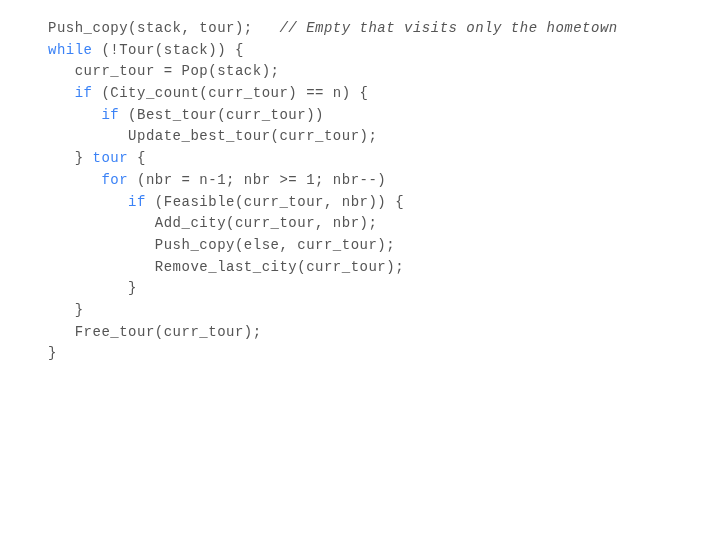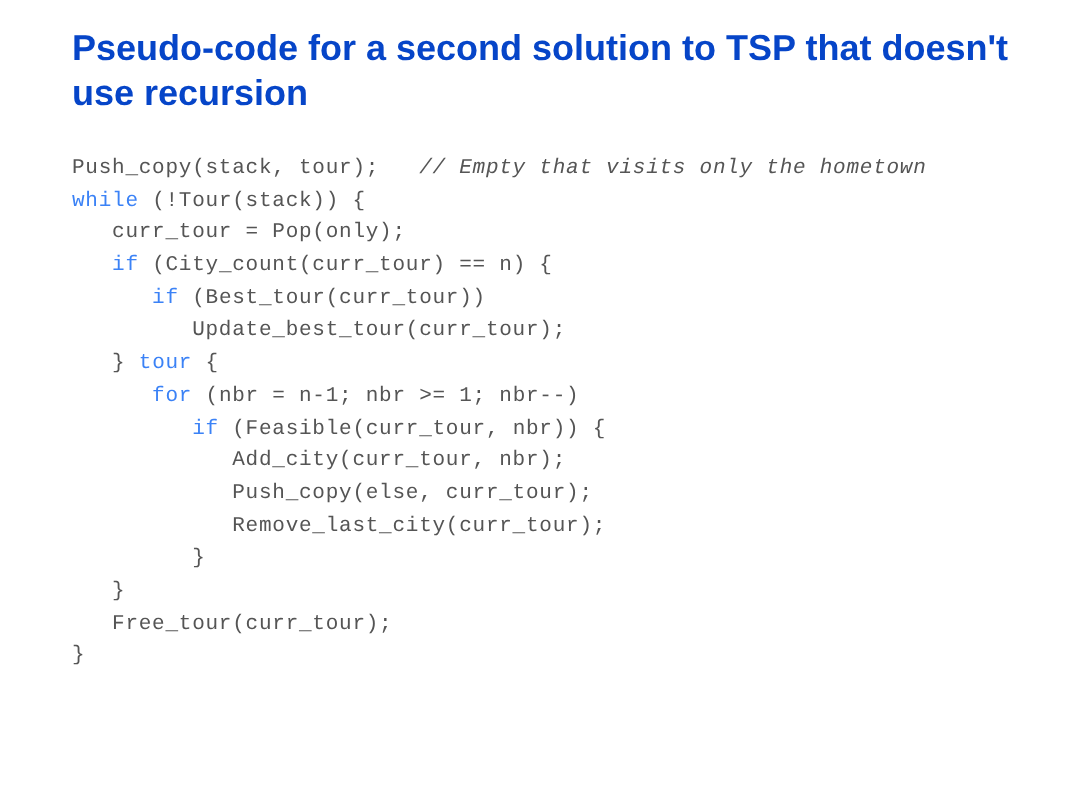--- a/index.html
+++ b/index.html
@@ -38,25 +38,24 @@
     font-weight: 400;
   }
   .code i {
     font-style: italic;
   }
 </style>
 </head>
 <body>
 
 <div class="slide">
-  <div class="title">Pseudo-code for a second solution to TSP that doesn't use recursion</div>
 
   <div class="code"><span>Push_copy(stack, tour);   </span><i>// Empty that visits only the hometown</i>
 <b>while</b><span> (!Tour(stack)) {</span>
-<span>   curr_tour = Pop(only);</span>
+<span>   curr_tour = Pop(stack);</span>
 <b>   if</b><span> (City_count(curr_tour) == n) {</span>
 <b>      if</b><span> (Best_tour(curr_tour))</span>
 <span>         Update_best_tour(curr_tour);</span>
 <span>   } </span><b>tour</b><span> {</span>
 <b>      for</b><span> (nbr = n-1; nbr &gt;= 1; nbr--)</span>
 <b>         if</b><span> (Feasible(curr_tour, nbr)) {</span>
 <span>            Add_city(curr_tour, nbr);</span>
 <span>            Push_copy(else, curr_tour);</span>
 <span>            Remove_last_city(curr_tour);</span>
 <span>         }</span>

